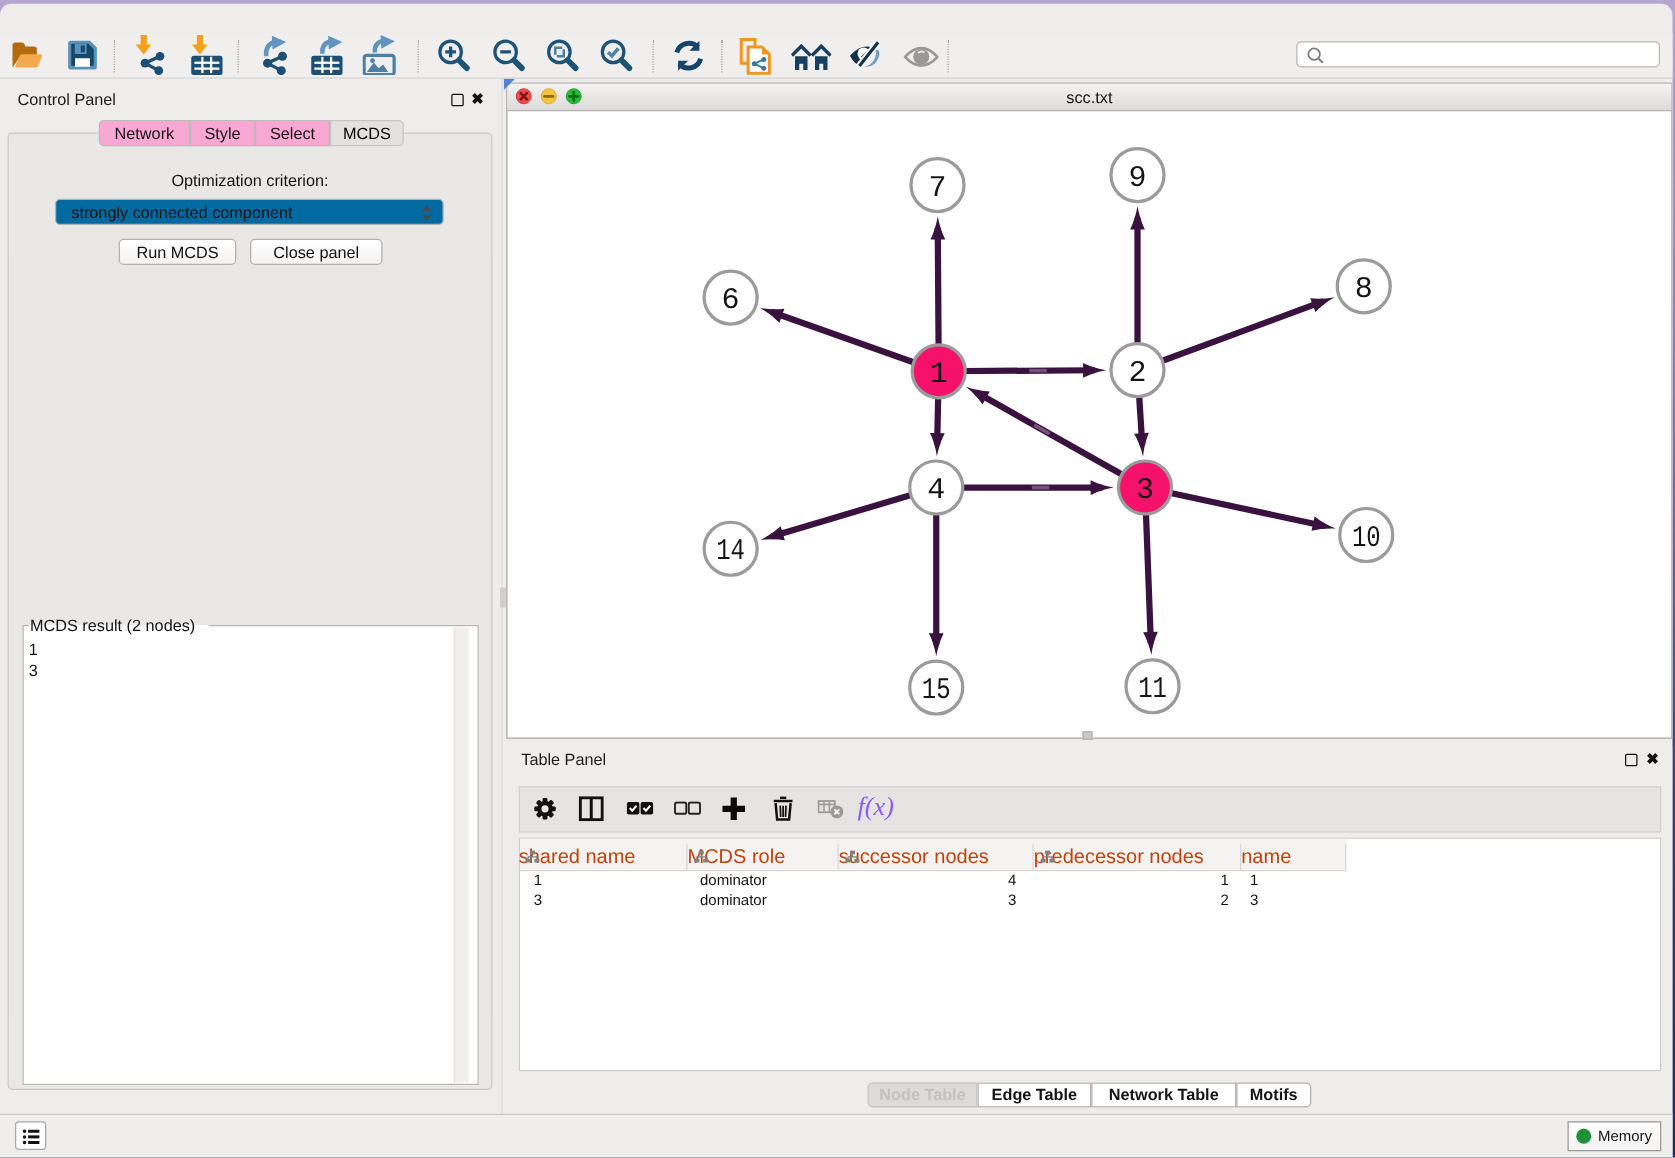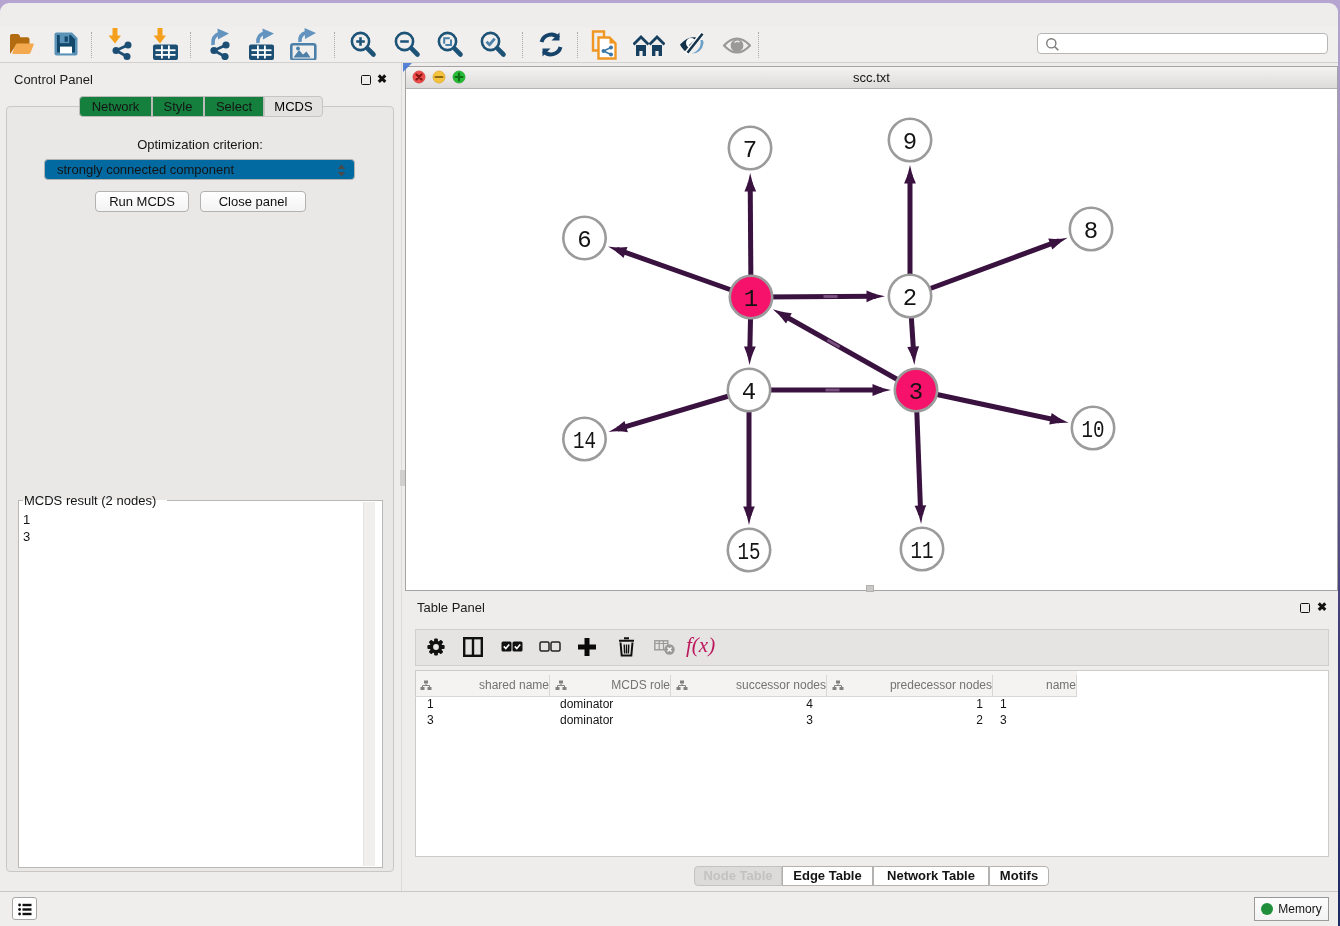--- a/index.html
+++ b/index.html
@@ -10,28 +10,28 @@
   background:#eeedec; border-radius:9px 9px 0 0; overflow:hidden; }
 #page { position:absolute; left:0; top:-3px; width:1340px; height:926px; }
 .tl { position:absolute; top:4px; width:13px; height:13px; border-radius:50%;
   background:#dbdbdb; border:1px solid #c8c8c8; }
 .tsep { position:absolute; top:32px; height:26px; width:0;
   border-left:1px dotted #a9a8a7; }
 .panel-title { font-size:13px; color:#1c1c1c; }
 .float-btn { position:absolute; width:10px; height:10px; border:1.5px solid #111; border-radius:1.5px; }
 .x-btn { position:absolute; font-size:12px; font-weight:bold; color:#111; }
 .tab { position:absolute; top:96px; height:21px; border:1px solid #bcbbba;
-  background:#15803d; color:#141414; font-size:13px; text-align:center; line-height:19px; }
+  background:#f9a8d4; color:#141414; font-size:13px; text-align:center; line-height:19px; }
 .btn { position:absolute; background:linear-gradient(180deg,#ffffff,#f3f3f3);
   border:1px solid #b3b2b1; border-radius:4px; font-size:13px; color:#111;
   text-align:center; height:21px; line-height:19px; }
 .ttab { position:absolute; top:866px; height:20px; border:1px solid #b3b2b1;
   background:#fff; color:#141414; font-size:13px; font-weight:700; text-align:center; line-height:18px; }
 .cell { position:absolute; top:675px; height:21px; border-right:1px solid #d8d7d6;
-  font-size:12px; color:#737373; line-height:21px; text-align:right; }
+  font-size:16px; color:#c2410c; line-height:21px; text-align:left; }
 .rowv { position:absolute; font-size:12px; color:#141414; }
 </style></head>
 <body>
 <div id="win">
     <div id="page">
 <div class="abs" style="left:0;top:27px;width:1340px;height:36px;background:#f0efee;border-bottom:1px solid #d2d1d0"></div>
 <div class="tsep" style="left:91px"></div>
 <div class="tsep" style="left:190px"></div>
 <div class="tsep" style="left:334px"></div>
 <div class="tsep" style="left:522px"></div>
@@ -291,21 +291,21 @@
  <path d="M6 1.2 h5 M1 3.8 h15" stroke="#111" stroke-width="2" fill="none"></path>
  <path d="M2.5 5.5 l1.2 13 h9.6 l1.2 -13" fill="none" stroke="#111" stroke-width="2"></path>
  <path d="M6.2 7.5 l0.4 9 M8.5 7.5 v9 M10.8 7.5 l-0.4 9" stroke="#111" stroke-width="1.4" fill="none"></path>
 </svg>
 <svg class="abs" style="left:654px;top:640px" width="21" height="15" viewBox="0 0 21 15">
  <rect x="0.8" y="0.8" width="13" height="9" fill="none" stroke="#9a9998" stroke-width="1.4"></rect>
  <path d="M1 3.5 h13 M5.2 1 v9 M9.5 1 v9" stroke="#9a9998" stroke-width="1.2"></path>
  <circle cx="15.5" cy="9.5" r="5.2" fill="#9a9998"></circle>
  <path d="M13.5 7.5 l4 4 m0 -4 l-4 4" stroke="#fff" stroke-width="1.4"></path>
 </svg>
-<div class="abs" style="left:686px;top:633px;font-family:'Liberation Serif',serif;font-style:italic;font-size:21px;color:#be185d">f(x)</div>
+<div class="abs" style="left:686px;top:633px;font-family:'Liberation Serif',serif;font-style:italic;font-size:21px;color:#8b5cf6">f(x)</div>
 
 <div class="abs" style="left:415px;top:670px;width:914px;height:187px;background:#fff;border:1px solid #cccbca"></div>
 <div class="abs" style="left:416px;top:671px;width:661px;height:25px;background:#f4f3f2"></div>
 <div class="abs" style="left:415px;top:696px;width:662px;height:0;border-top:1px solid #d8d7d6"></div>
 <div class="cell" style="left:415px;width:135px"><svg class="abs" style="left:5px;top:5px" width="12" height="11" viewBox="0 0 12 11">
           <rect x="4" y="0.5" width="4" height="3" fill="#828180"></rect>
           <rect x="0.5" y="7" width="4" height="3" fill="#828180"></rect>
           <rect x="7.5" y="7" width="4" height="3" fill="#828180"></rect>
           <path d="M6 3.5 v2 M2.5 7 v-1.5 h7 V7" stroke="#828180" stroke-width="1" fill="none"></path>
         </svg>shared name</div>

